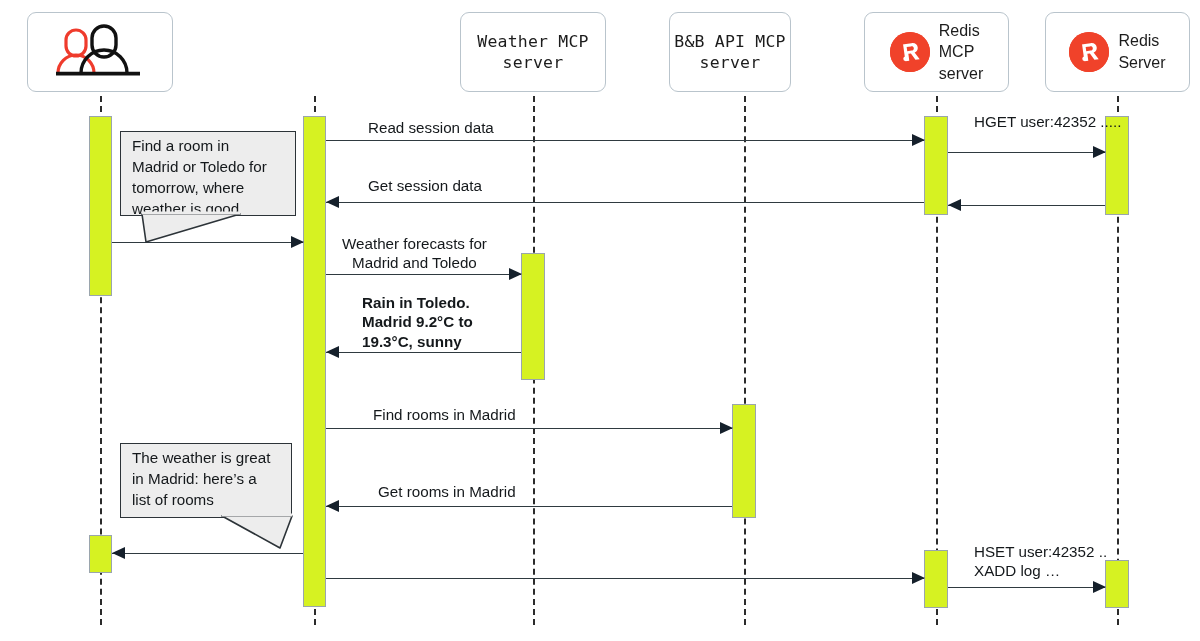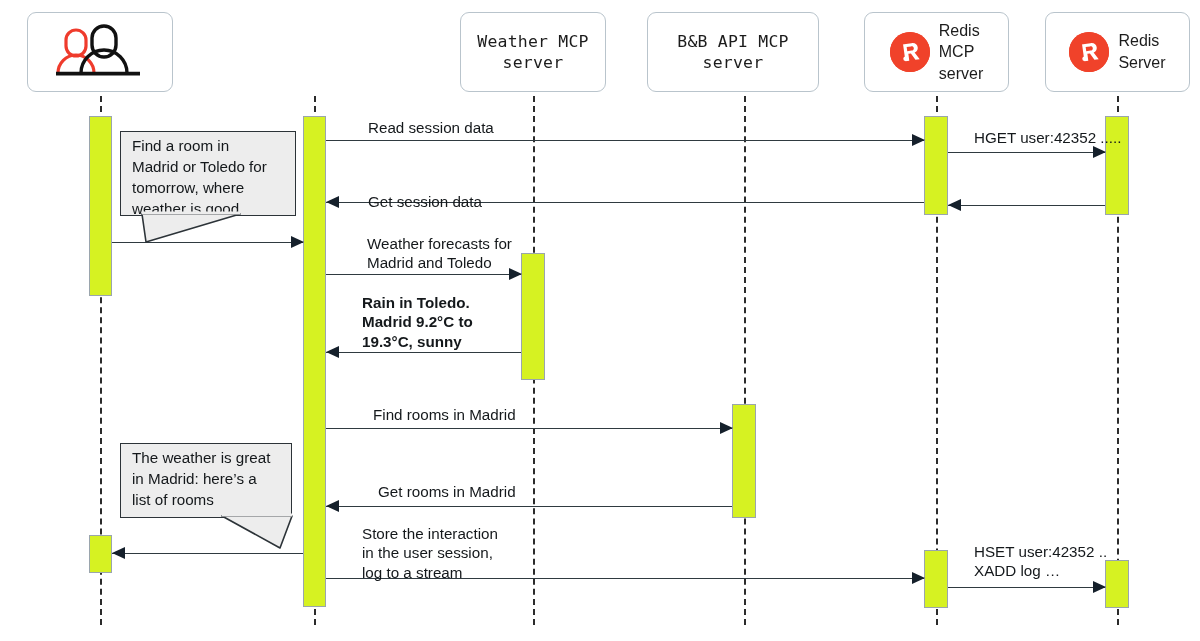--- a/index.html
+++ b/index.html
@@ -157,21 +157,21 @@
       </svg>
     </span>
   </div>
 
 
   <div class="participant" style="left:460px; top:12px; width:146px; height:80px;">
     <span class="p-label">Weather MCP
 server</span>
   </div>
 
-  <div class="participant" style="left:647px; top:12px; width:172px; height:80px;">
+  <div class="participant" style="left:669px; top:12px; width:122px; height:80px;">
     <span class="p-label">B&amp;B API MCP
 server</span>
   </div>
 
   <div class="participant redis-box" style="left:864px; top:12px; width:145px; height:80px;">
     <span class="redis-logo">
       <svg viewBox="0 0 40 40" xmlns="http://www.w3.org/2000/svg">
         <circle cx="20" cy="20" r="20" fill="#f0422a"></circle>
         <path d="M13.5 11.5h9.2c3.6 0 5.6 2 5.6 4.9 0 2.5-1.5 4.2-3.8 4.7l4.1 7.4h-4.3l-3.6-6.9h-2.6v6.9h-3.9V11.5z
                  M17.4 14.6v4.2h4.4c1.5 0 2.5-.8 2.5-2.1 0-1.3-1-2.1-2.5-2.1h-4.4z" fill="#ffffff" transform="rotate(-8 20 20)"></path>
@@ -205,35 +205,35 @@
   <div class="activation" style="left:924px;  top:550px; width:24px; height:58px;"></div>
   <div class="activation" style="left:1105px; top:116px; width:24px; height:99px;"></div>
   <div class="activation" style="left:1105px; top:560px; width:24px; height:48px;"></div>
 
   <div class="msg-line" style="left:326px; top:140px; width:598px;"></div>
   <div class="arrowhead right" style="left:912px; top:134px;"></div>
   <div class="msg-label" style="left:352px; top:118px;">Read session data</div>
 
   <div class="msg-line" style="left:948px; top:152px; width:157px;"></div>
   <div class="arrowhead right" style="left:1093px; top:146px;"></div>
-  <div class="msg-label" style="left:958px; top:128px;">HGET user:42352 .....</div>
+  <div class="msg-label" style="left:958px; top:112px;">HGET user:42352 .....</div>
 
   <div class="msg-line" style="left:326px; top:202px; width:598px;"></div>
   <div class="arrowhead left" style="left:326px; top:196px;"></div>
-  <div class="msg-label" style="left:352px; top:192px;">Get session data</div>
+  <div class="msg-label" style="left:352px; top:176px;">Get session data</div>
 
   <div class="msg-line" style="left:948px; top:205px; width:157px;"></div>
   <div class="arrowhead left" style="left:948px; top:199px;"></div>
 
   <div class="msg-line" style="left:112px; top:242px; width:191px;"></div>
   <div class="arrowhead right" style="left:291px; top:236px;"></div>
 
   <div class="msg-line" style="left:326px; top:274px; width:195px;"></div>
   <div class="arrowhead right" style="left:509px; top:268px;"></div>
-  <div class="msg-label" style="left:351px; top:234px;">Weather forecasts for
+  <div class="msg-label" style="left:326px; top:234px;text-align:center;">Weather forecasts for
 Madrid and Toledo</div>
 
   <div class="msg-line" style="left:326px; top:352px; width:195px;"></div>
   <div class="arrowhead left" style="left:326px; top:346px;"></div>
   <div class="msg-label" style="left:346px; top:293px;font-weight:bold;">Rain in Toledo.
 Madrid 9.2°C to
 19.3°C, sunny</div>
 
   <div class="msg-line" style="left:326px; top:428px; width:406px;"></div>
   <div class="arrowhead right" style="left:720px; top:422px;"></div>
@@ -241,23 +241,20 @@
 
   <div class="msg-line" style="left:326px; top:506px; width:406px;"></div>
   <div class="arrowhead left" style="left:326px; top:500px;"></div>
   <div class="msg-label" style="left:362px; top:482px;">Get rooms in Madrid</div>
 
   <div class="msg-line" style="left:112px; top:553px; width:191px;"></div>
   <div class="arrowhead left" style="left:112px; top:547px;"></div>
 
   <div class="msg-line" style="left:326px; top:578px; width:598px;"></div>
   <div class="arrowhead right" style="left:912px; top:572px;"></div>
-  <div class="msg-label" style="left:346px; top:524px;">Store the interaction
-in the user session,
-log to a stream</div>
 
   <div class="msg-line" style="left:948px; top:587px; width:157px;"></div>
   <div class="arrowhead right" style="left:1093px; top:581px;"></div>
   <div class="msg-label" style="left:958px; top:542px;">HSET user:42352 ..
 XADD log …</div>
 
   <div class="bubble" style="left:120px; top:131px; width:176px; height:85px;">
     <span class="bubble-text">Find a room in
 Madrid or Toledo for
 tomorrow, where

